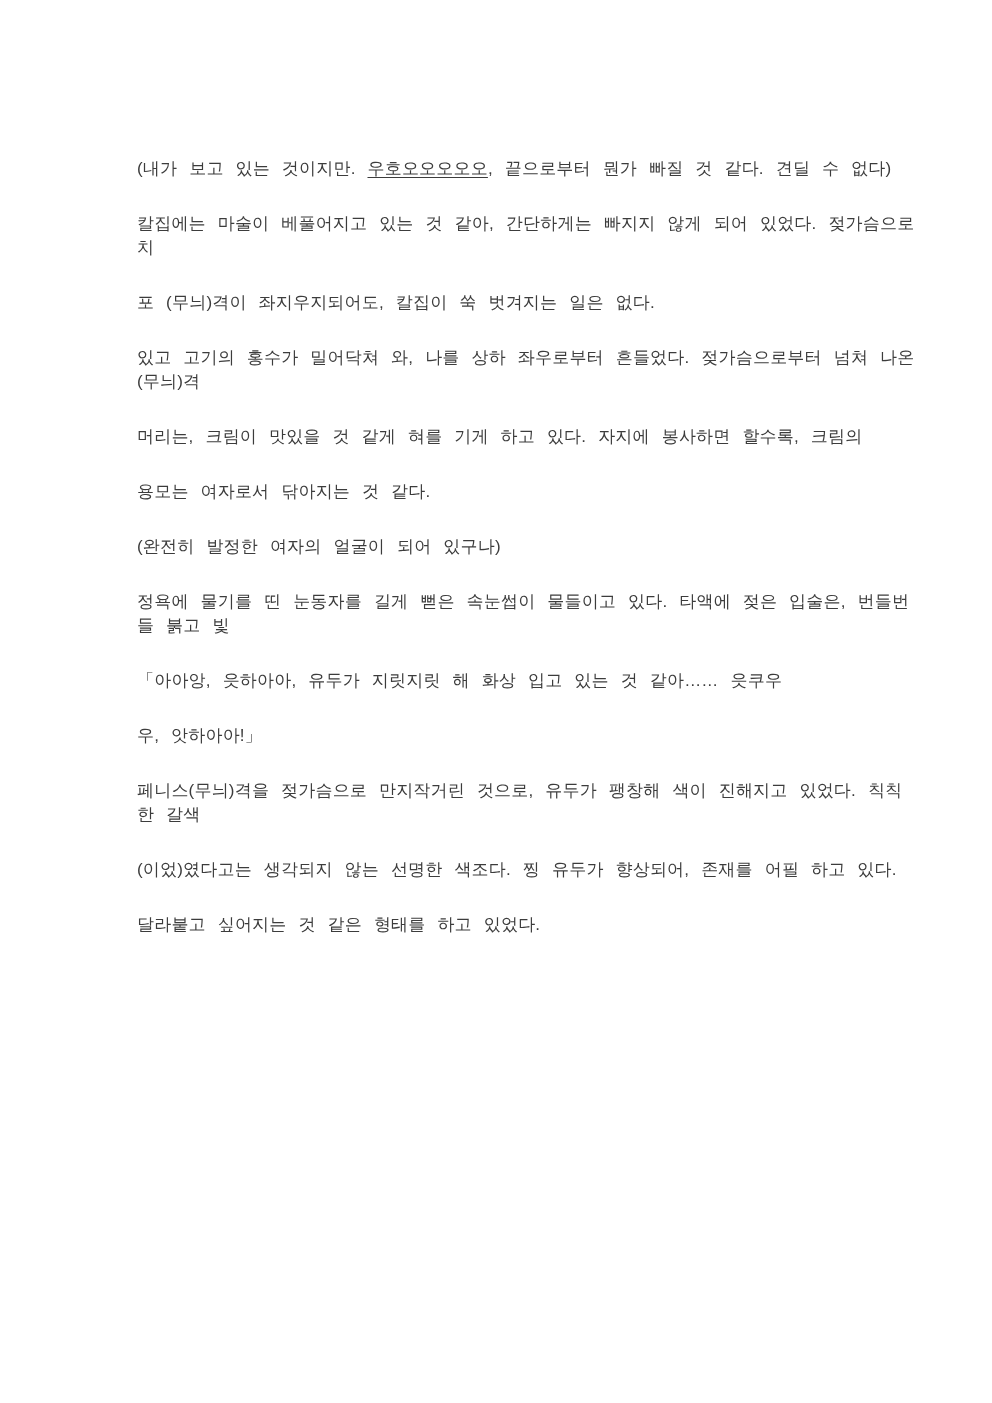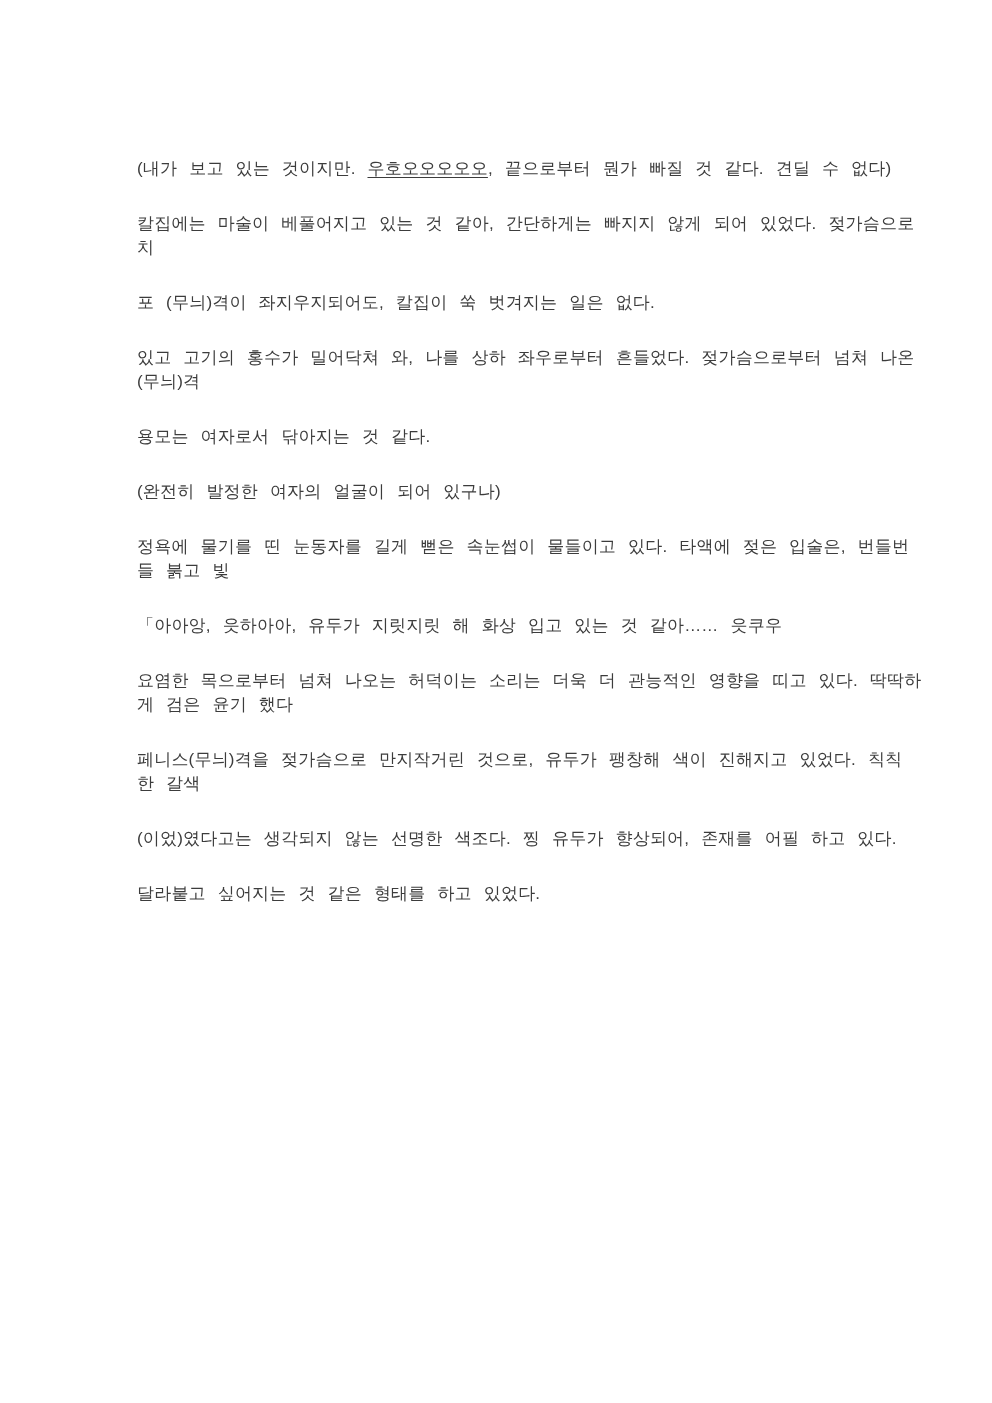--- a/index.html
+++ b/index.html
@@ -49,35 +49,37 @@
         <div class="line"><span>치</span></div>
       </div>
       <div class="paragraph">
         <div class="line"><span>포 (무늬)격이 좌지우지되어도, 칼집이 쑥 벗겨지는 일은 없다.</span></div>
       </div>
       <div class="paragraph">
         <div class="line"><span>있고 고기의 홍수가 밀어닥쳐 와, 나를 상하 좌우로부터 흔들었다. 젖가슴으로부터 넘쳐 나온</span></div>
         <div class="line"><span>(무늬)격</span></div>
       </div>
       <div class="paragraph">
+        <div class="line"><span>머리는, 크림이 맛있을 것 같게 혀를 기게 하고 있다. 자지에 봉사하면 할수록, 크림의</span></div>
+      </div>
+      <div class="paragraph">
         <div class="line"><span>용모는 여자로서 닦아지는 것 같다.</span></div>
       </div>
       <div class="paragraph">
         <div class="line"><span>(완전히 발정한 여자의 얼굴이 되어 있구나)</span></div>
       </div>
       <div class="paragraph">
         <div class="line"><span>정욕에 물기를 띤 눈동자를 길게 뻗은 속눈썹이 물들이고 있다. 타액에 젖은 입술은, 번들번</span></div>
         <div class="line"><span>들 붉고 빛</span></div>
       </div>
       <div class="paragraph">
         <div class="line"><span>「아아앙, 읏하아아, 유두가 지릿지릿 해 화상 입고 있는 것 같아…… 읏쿠우</span></div>
       </div>
       <div class="paragraph">
-        <div class="line"><span>요염한 목으로부터 넘쳐 나오는 허덕이는 소리는 더욱 더 관능적인 영향을 띠고 있다. 딱딱하</span></div>
-        <div class="line"><span>게 검은 윤기 했다</span></div>
+        <div class="line"><span>우, 앗하아아!」</span></div>
       </div>
       <div class="paragraph">
         <div class="line"><span>페니스(무늬)격을 젖가슴으로 만지작거린 것으로, 유두가 팽창해 색이 진해지고 있었다. 칙칙</span></div>
         <div class="line"><span>한 갈색</span></div>
       </div>
       <div class="paragraph">
         <div class="line"><span>(이었)였다고는 생각되지 않는 선명한 색조다. 찡 유두가 향상되어, 존재를 어필 하고 있다.</span></div>
       </div>
       <div class="paragraph">
         <div class="line"><span>달라붙고 싶어지는 것 같은 형태를 하고 있었다.</span></div>

